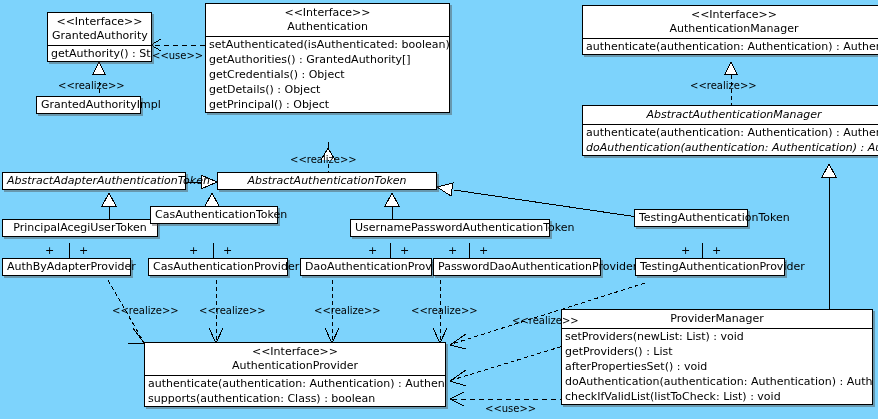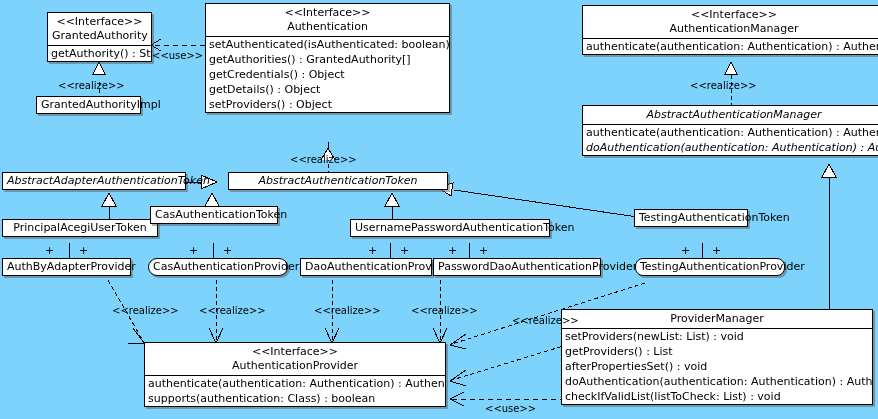--- a/index.html
+++ b/index.html
@@ -194,21 +194,21 @@
     <div class="uml-head">
       <span class="stereo">&lt;&lt;Interface&gt;&gt;</span>
       <span class="cname">Authentication</span>
     </div>
     <div class="uml-sep"></div>
     <div class="uml-ops">
       <div class="op">setAuthenticated(isAuthenticated: boolean) : void</div>
       <div class="op">getAuthorities() : GrantedAuthority[]</div>
       <div class="op">getCredentials() : Object</div>
       <div class="op">getDetails() : Object</div>
-      <div class="op">setProviders() : Object</div>
+      <div class="op">getPrincipal() : Object</div>
     </div>
   </div>
 
   <div class="uml-box" style="left:582px; top:5px; width:304px;">
     <div class="uml-head">
       <span class="stereo">&lt;&lt;Interface&gt;&gt;</span>
       <span class="cname">AuthenticationManager</span>
     </div>
     <div class="uml-sep"></div>
     <div class="uml-ops">
@@ -226,21 +226,21 @@
       <div class="op abstract">doAuthentication(authentication: Authentication) : Authentication</div>
     </div>
   </div>
 
   <div class="uml-box simple" style="left:2px; top:172px; width:184px;">
     <div class="uml-head">
       <span class="cname abstract">AbstractAdapterAuthenticationToken</span>
     </div>
   </div>
 
-  <div class="uml-box simple" style="left:217px; top:172px; width:220px;margin-left:11px;">
+  <div class="uml-box simple" style="left:217px; top:172px; width:220px;">
     <div class="uml-head">
       <span class="cname abstract">AbstractAuthenticationToken</span>
     </div>
   </div>
 
   <div class="uml-box simple" style="left:2px; top:219px; width:156px;">
     <div class="uml-head">
       <span class="cname">PrincipalAcegiUserToken</span>
     </div>
   </div>
@@ -262,39 +262,39 @@
       <span class="cname">TestingAuthenticationToken</span>
     </div>
   </div>
 
   <div class="uml-box simple" style="left:2px; top:258px; width:129px;">
     <div class="uml-head">
       <span class="cname">AuthByAdapterProvider</span>
     </div>
   </div>
 
-  <div class="uml-box simple" style="left:148px; top:258px; width:140px;border-radius:9px;">
+  <div class="uml-box simple" style="left:148px; top:258px; width:140px;">
     <div class="uml-head">
       <span class="cname">CasAuthenticationProvider</span>
     </div>
   </div>
 
   <div class="uml-box simple" style="left:300px; top:258px; width:132px;">
     <div class="uml-head">
       <span class="cname">DaoAuthenticationProvider</span>
     </div>
   </div>
 
   <div class="uml-box simple" style="left:433px; top:258px; width:168px;">
     <div class="uml-head">
       <span class="cname">PasswordDaoAuthenticationProvider</span>
     </div>
   </div>
 
-  <div class="uml-box simple" style="left:635px; top:258px; width:150px;border-radius:8px;">
+  <div class="uml-box simple" style="left:635px; top:258px; width:150px;">
     <div class="uml-head">
       <span class="cname">TestingAuthenticationProvider</span>
     </div>
   </div>
 
   <div class="uml-box" style="left:144px; top:342px; width:302px;">
     <div class="uml-head">
       <span class="stereo">&lt;&lt;Interface&gt;&gt;</span>
       <span class="cname">AuthenticationProvider</span>
     </div>

